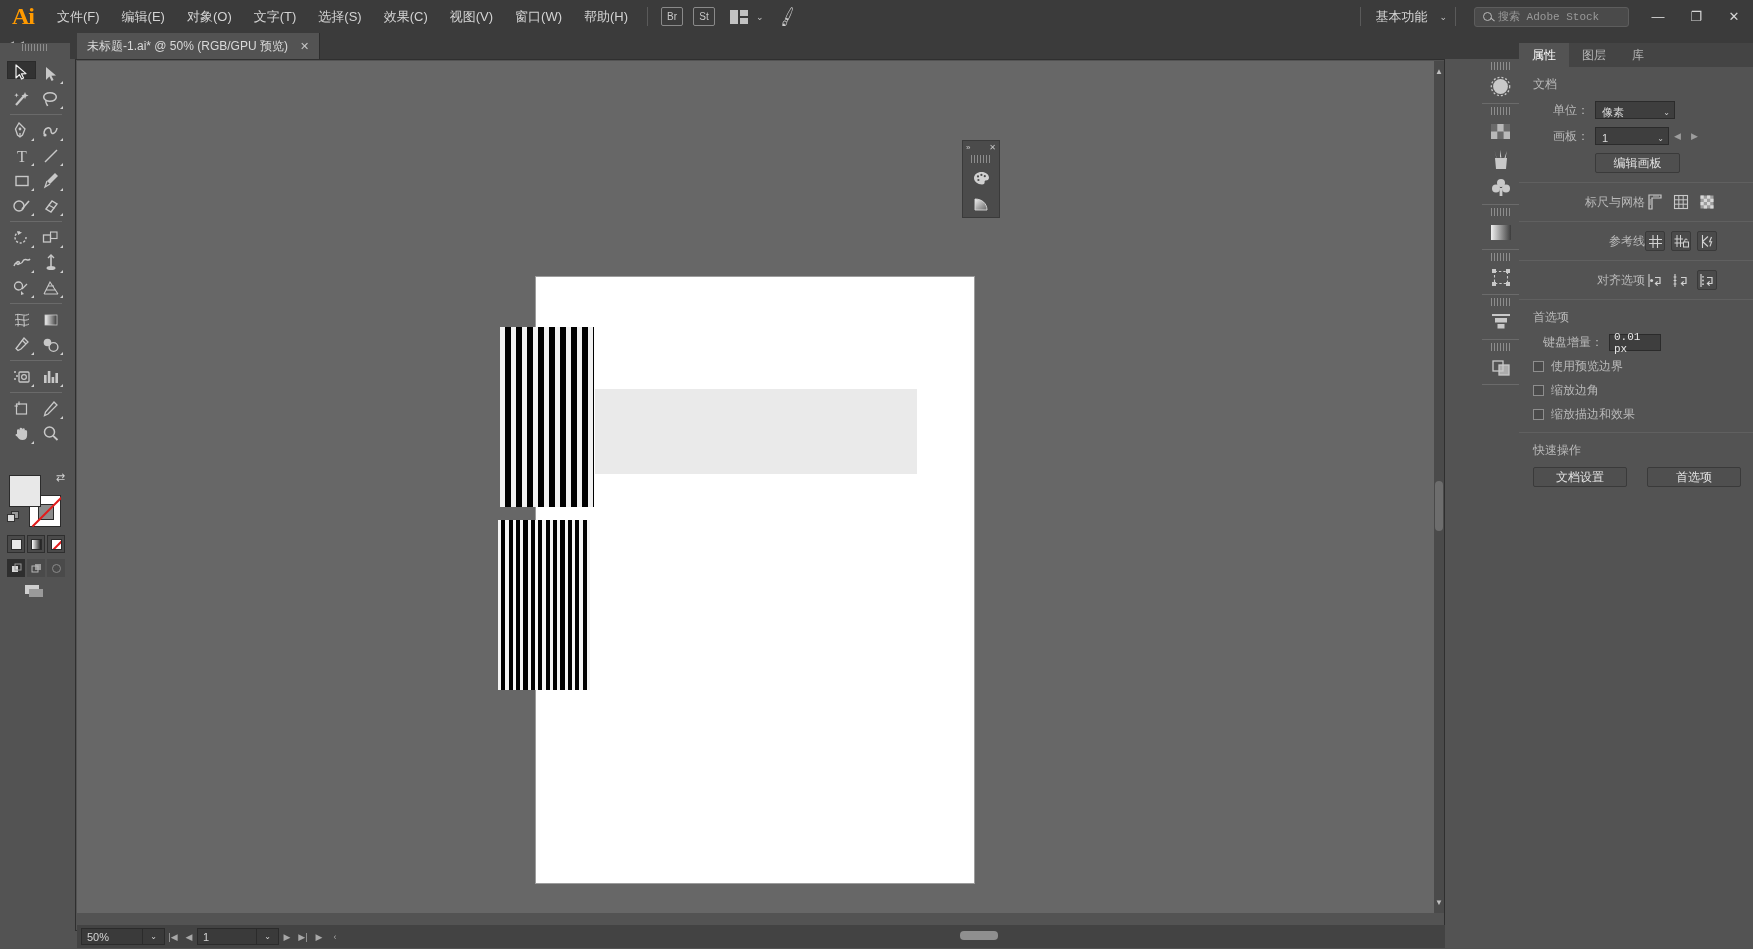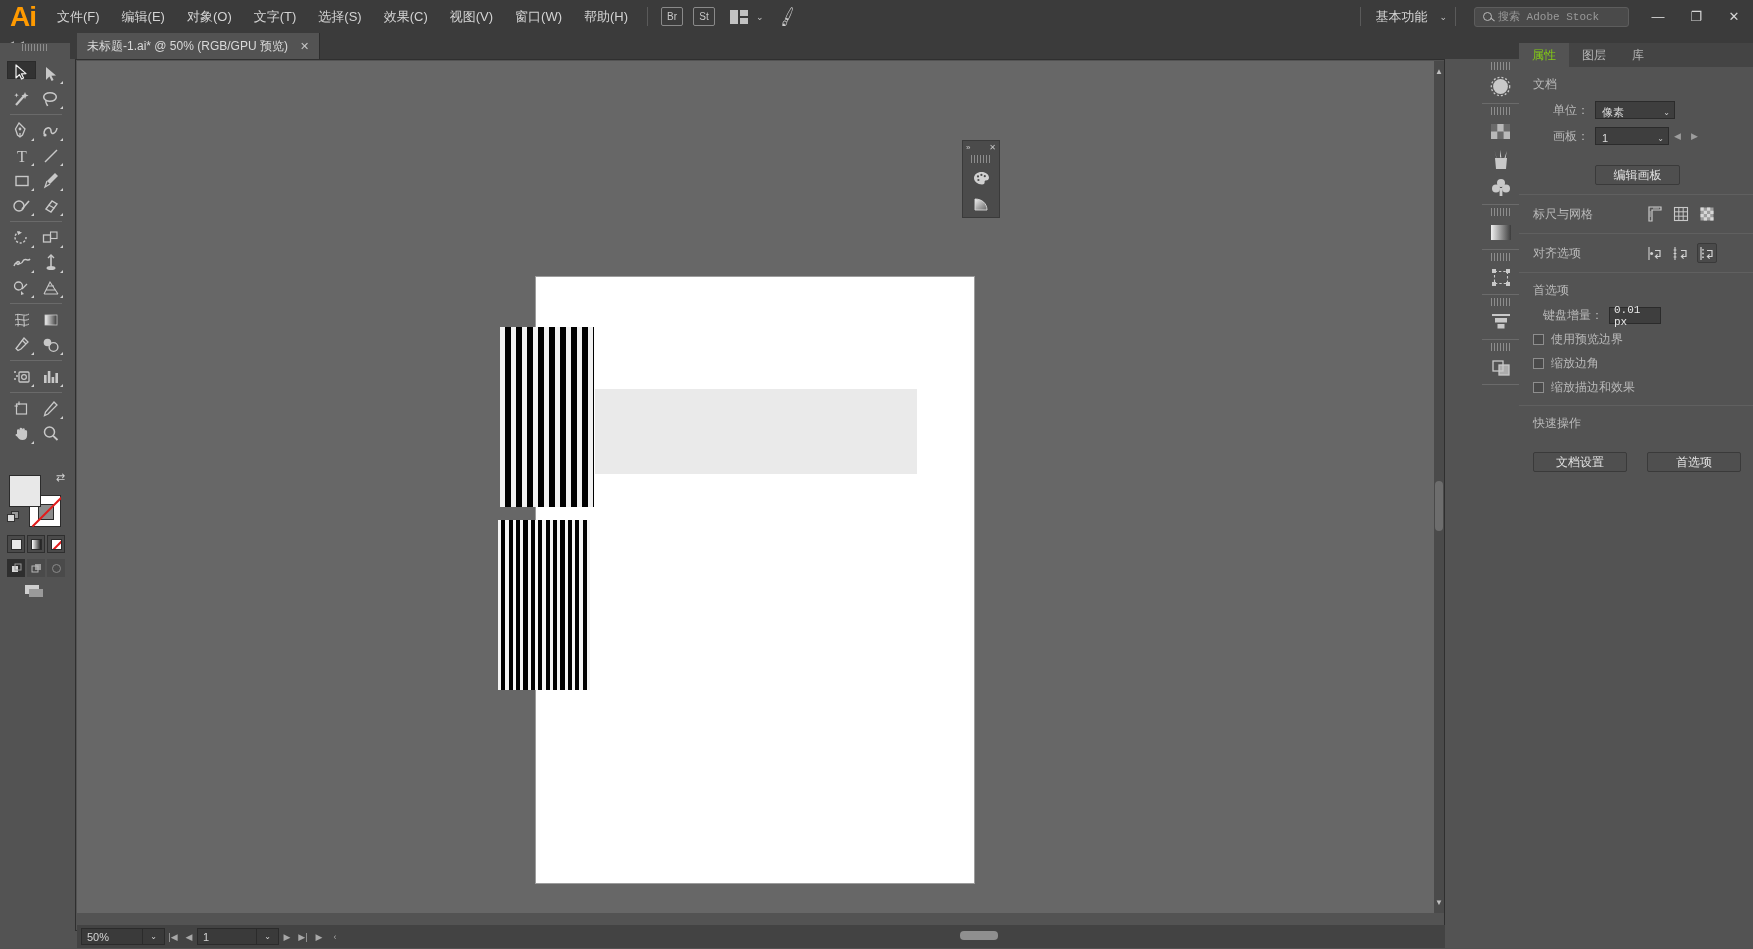--- a/index.html
+++ b/index.html
@@ -12,21 +12,21 @@
   }
   .app{position:relative;width:1753px;height:949px;}
 
   
   .menubar{
     position:absolute;left:0;top:0;width:1753px;height:33px;
     background:#3b3b3b;display:flex;align-items:center;
   }
   .ai-logo{
     width:46px;height:33px;display:flex;align-items:center;justify-content:center;
-    color:#ff9a00;font-weight:bold;font-size:28px;font-family:Liberation Sans, sans-serif;
+    color:#ff9a00;font-weight:bold;font-size:24px;font-family:Liberation Serif, serif;
     letter-spacing:-1px;
   }
   .menu-item{
     padding:0 11px;height:33px;line-height:33px;font-size:13px;color:#d4d4d4;
     white-space:nowrap;cursor:default;
   }
   .mb-sep{width:1px;height:19px;background:#5a5a5a;margin:0 8px;}
   .mb-icon{
     width:22px;height:19px;margin:0 5px;border:1px solid #8a8a8a;border-radius:2px;
     display:flex;align-items:center;justify-content:center;font-size:10px;color:#c9c9c9;
@@ -168,40 +168,40 @@
   .dkgroup{border-bottom:1px solid #6b6b6b;padding-bottom:3px;}
   .dkgrip{height:8px;margin:3px 9px 2px;background:repeating-linear-gradient(90deg,#8d8d8d 0 1px,transparent 1px 3px);}
   .dkic{height:28px;display:flex;align-items:center;justify-content:center;}
 
   
   .proppanel{
     position:absolute;right:0;top:43px;width:234px;height:888px;background:#535353;
   }
   .pp-tabs{display:flex;height:24px;background:#444;}
   .pp-tab{padding:0 13px;height:24px;line-height:24px;font-size:12px;color:#b5b5b5;}
-  .pp-tab.active{background:#535353;color:#84cc16;}
+  .pp-tab.active{background:#535353;color:#ffffff;}
   .pp-sec{padding:9px 12px 9px 14px;border-bottom:1px solid #606060;}
   .pp-sec.noline{border-bottom:none;}
   .pp-title{font-size:12px;color:#b9b9b9;margin-bottom:0;}
   .pp-label{font-size:12px;color:#b9b9b9;}
   .row{display:flex;align-items:center;margin-top:8px;}
   .lab-r{width:62px;text-align:right;font-size:12px;color:#b9b9b9;padding-right:6px;}
   .sel{
     height:18px;background:#3e3e3e;border:1px solid #2b2b2b;display:flex;align-items:center;
     justify-content:space-between;padding:4px 4px 0 6px;font-size:11px;color:#dcdcdc;
   }
   .sel .cv{font-size:8px;color:#cfcfcf;}
   .btn{
     height:20px;background:#4f4f4f;border:1px solid #3a3a3a;border-radius:2px;
-    display:flex;align-items:center;justify-content:center;font-size:12px;color:#e2e2e2;margin-top:12px;
+    display:flex;align-items:center;justify-content:center;font-size:12px;color:#e2e2e2;
   }
   .iconrow{display:flex;gap:6px;align-items:center;}
   .ibtn{width:20px;height:20px;display:flex;align-items:center;justify-content:center;}
   .ibtn.box{background:#4a4a4a;border:1px solid #3a3a3a;border-radius:2px;}
-  .inline-sec{display:flex;align-items:center;justify-content:space-between;}
+  .inline-sec{display:flex;align-items:center;justify-content:flex-end;}
   .numbox{
     height:17px;width:52px;background:#3e3e3e;border:1px solid #2b2b2b;
     display:flex;align-items:center;padding-left:4px;font-size:11px;color:#e8e8e8;
     font-family:"Liberation Mono",monospace;
   }
   .cbrow{display:flex;align-items:center;gap:7px;margin-top:7px;}
   .cbox{width:11px;height:11px;background:#4a4a4a;border:1px solid #8e8e8e;}
   .arrowbtn{font-size:9px;color:#9d9d9d;padding:0 5px;}
 </style>
 </head>
@@ -750,20 +750,43 @@
                 <rect x="1.5" y="8" width="3.25" height="3.25"></rect>
                 <rect x="8" y="8" width="3.25" height="3.25"></rect>
                 <rect x="4.75" y="11.25" width="3.25" height="3.25"></rect>
                 <rect x="11.25" y="11.25" width="3.25" height="3.25"></rect>
               </g>
             </svg>
         </div>
       </div>
     </div>
 
+    <div class="pp-sec inline-sec">
+      <div class="pp-label">参考线</div>
+      <div class="iconrow" style="margin-right:24px">
+        <div class="ibtn box">
+          <svg width="15" height="15" viewBox="0 0 15 15">
+              <path d="M1 5.5 L14 5.5 M1 9.5 L14 9.5 M5 1 L5 14 M9.5 1 L9.5 14" stroke="#d2d2d2" stroke-width="1.1"></path>
+            </svg>
+        </div>
+        <div class="ibtn box">
+          <svg width="15" height="15" viewBox="0 0 15 15">
+              <path d="M0.5 5 L9 5 M0.5 9 L9 9 M3 1 L3 13 M6.5 1 L6.5 13" stroke="#d2d2d2" stroke-width="1"></path>
+              <rect x="9.5" y="8" width="5" height="5" fill="none" stroke="#d2d2d2" stroke-width="1"></rect>
+              <path d="M10.8 8 L10.8 6.2 a1.2 1.2 0 0 1 2.4 0" fill="none" stroke="#d2d2d2" stroke-width="1"></path>
+            </svg>
+        </div>
+        <div class="ibtn box">
+          <svg width="15" height="15" viewBox="0 0 15 15">
+              <path d="M2.5 1 L2.5 14 M2.5 7.5 L8 2.5 M2.5 7.5 L8 12.5" stroke="#d2d2d2" stroke-width="1.1" fill="none"></path>
+              <path d="M11.5 3 L9.6 7.8 L11.6 7.8 L10 12.4" stroke="#d2d2d2" stroke-width="1.1" fill="none"></path>
+            </svg>
+        </div>
+      </div>
+    </div>
 
     <div class="pp-sec inline-sec">
       <div class="pp-label">对齐选项</div>
       <div class="iconrow" style="margin-right:24px">
         <div class="ibtn">
           <svg width="16" height="15" viewBox="0 0 16 15">
               <path d="M2 1 L2 14" stroke="#d2d2d2" stroke-width="1.1"></path>
               <circle cx="4.6" cy="7.5" r="1.5" fill="#d2d2d2"></circle>
               <path d="M8 4.5 L13 4.5 L13 10.5 L9 10.5" fill="none" stroke="#d2d2d2" stroke-width="1.2"></path>
               <path d="M10.6 8.4 L8.4 10.5 L10.6 12.6" fill="none" stroke="#d2d2d2" stroke-width="1.2"></path>

